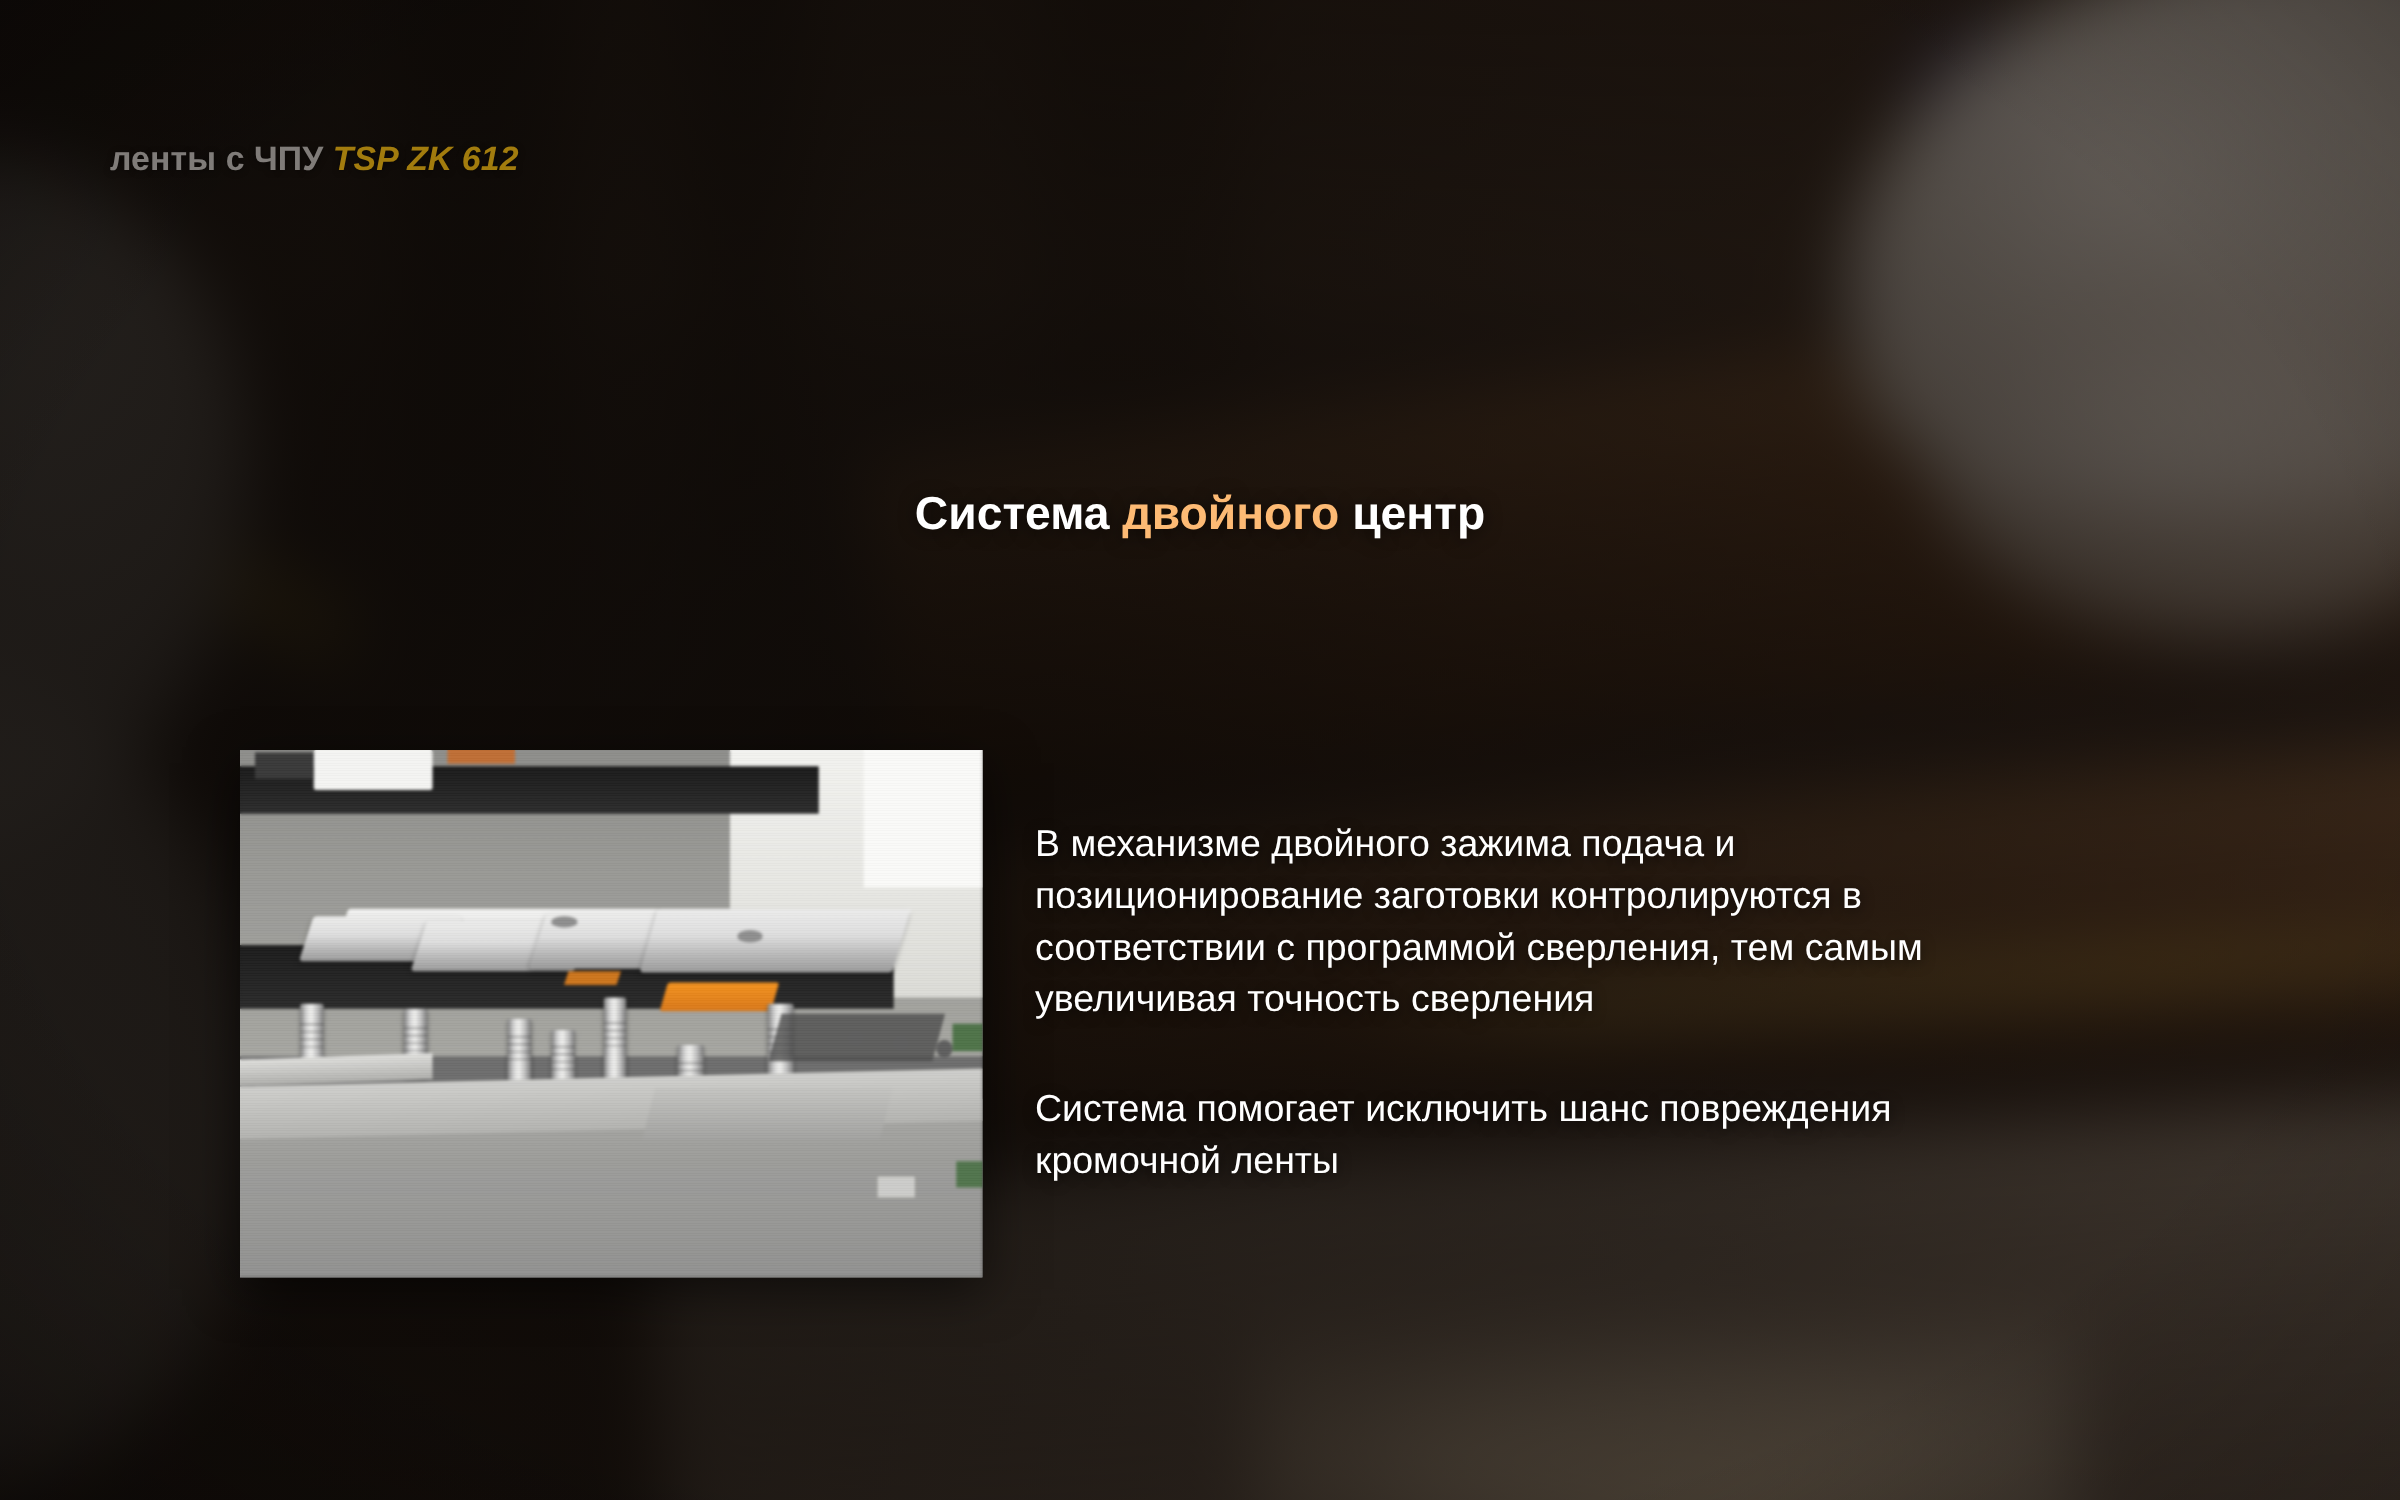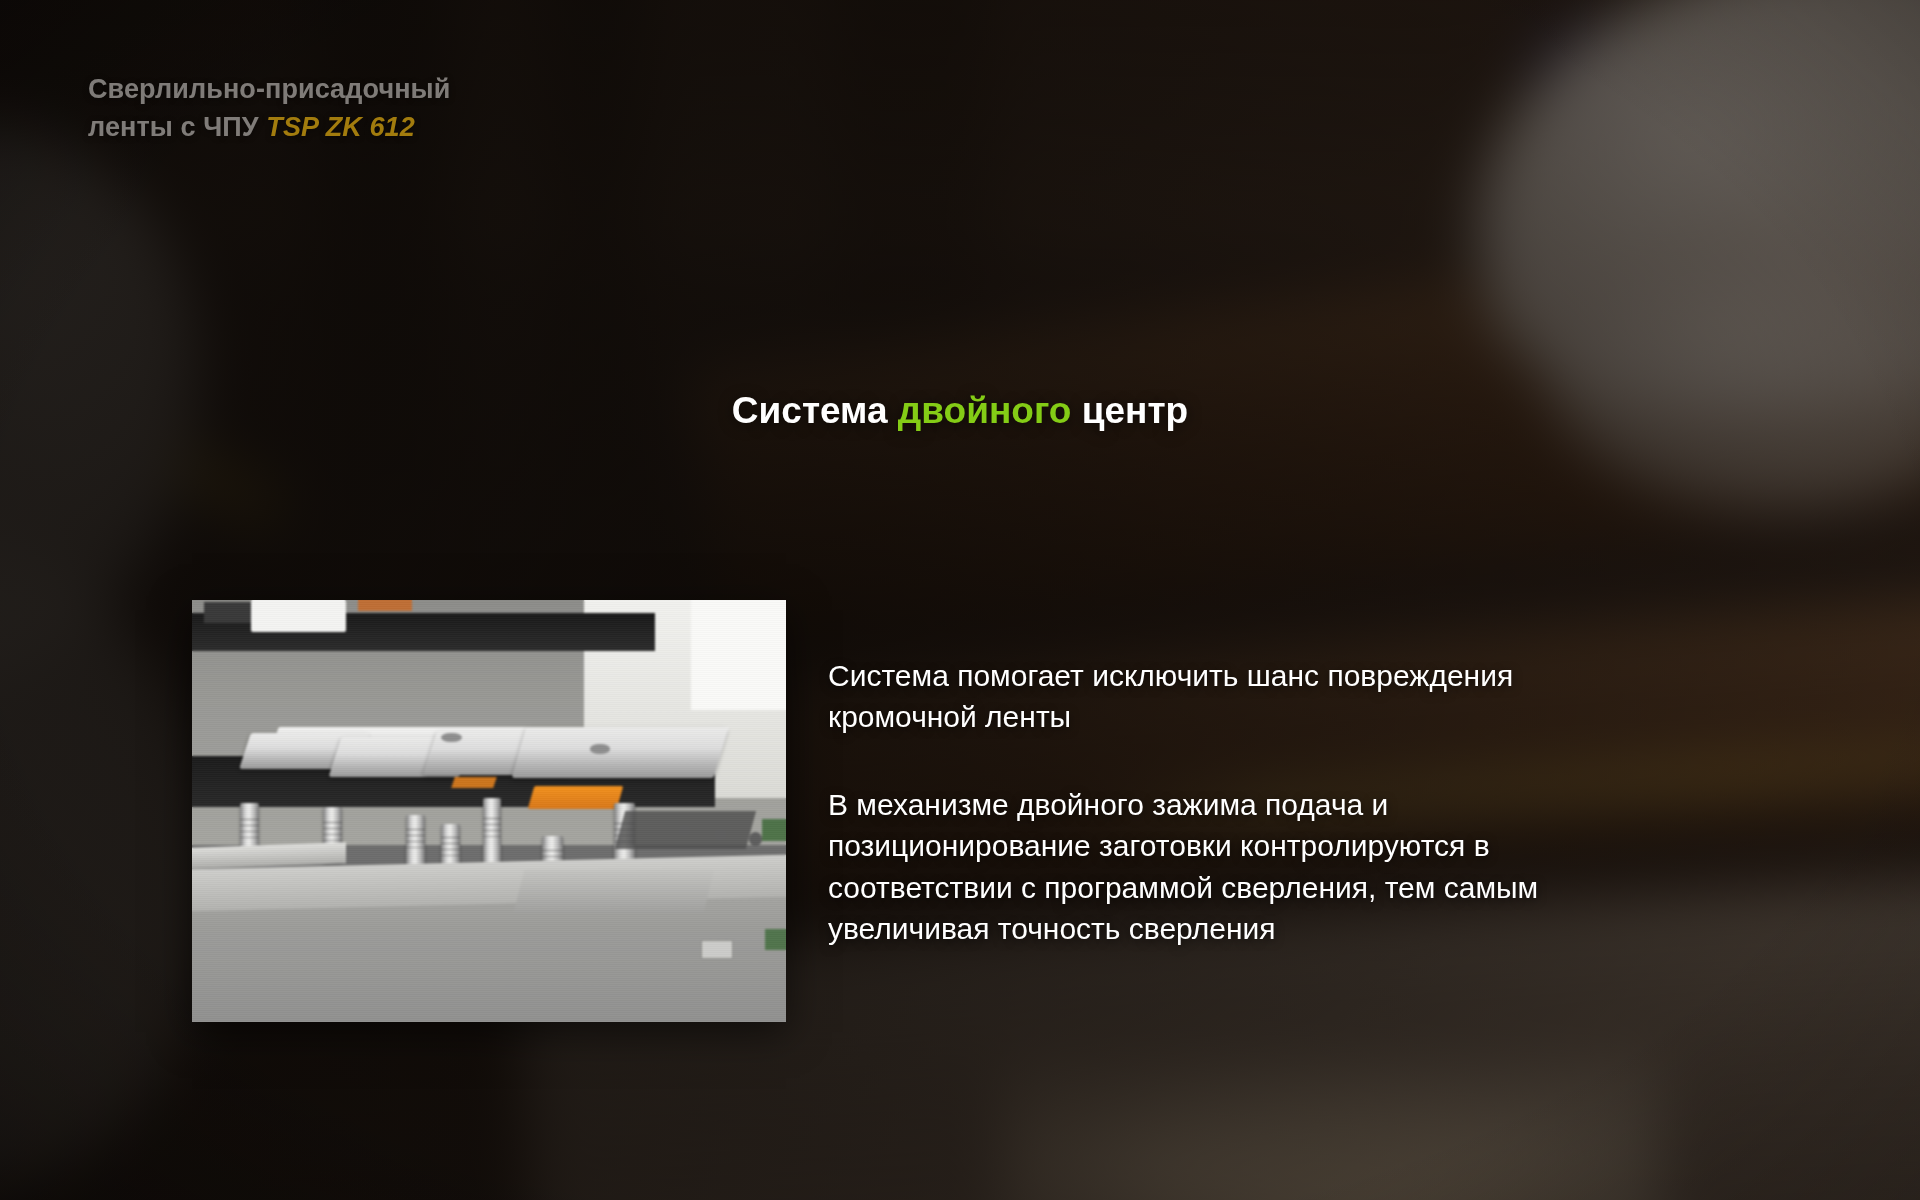--- a/index.html
+++ b/index.html
@@ -218,21 +218,21 @@
     left: 0;
     width: 1920px;
     text-align: center;
     font-size: 37px;
     font-weight: 700;
     line-height: 1.42;
     color: #ffffff;
     text-shadow: 0 2px 14px rgba(0,0,0,.6);
   }
   .subtitle .hl {
-    color: #84cc16;
+    color: #fdba74;
   }
 
   
   .photo-frame {
     position: absolute;
     left: 192px;
     top: 600px;
     width: 594px;
     height: 422px;
     overflow: hidden;
@@ -419,21 +419,21 @@
     <div class="bg-glove-r"></div>
     <div class="bg-glove-r2"></div>
     <div class="bg-shavings"></div>
   </div>
   <div class="bg-scrim"></div>
   <div class="bg-vignette"></div>
 
   <div class="content">
 
     <div class="slide-header">
-      <span>Сверлильно-присадочный</span><br>
+      <br>
       <span>ленты с ЧПУ </span><span class="model">TSP ZK 612</span>
     </div>
 
 
     <div class="subtitle">
       <span>Система </span><span class="hl">двойного</span><span> центр</span><br>
     </div>
 
     <div class="photo-frame" title="Механизм двойного зажима станка — прижимные балки и пневмоцилиндры на столе станка">
       <div class="photo-inner">
@@ -477,18 +477,18 @@
         <div class="ph-plate"></div>
         <div class="ph-bolt"></div>
         <div class="ph-green2"></div>
 
         <div class="ph-blur"></div>
         <div class="ph-grain"></div>
       </div>
     </div>
 
     <div class="body-col">
+      <p>В механизме двойного зажима подача и позиционирование заготовки контролируются в соответствии с программой сверления, тем самым увеличивая точность сверления</p>
       <p>Система помогает исключить шанс повреждения кромочной ленты</p>
-      <p>В механизме двойного зажима подача и позиционирование заготовки контролируются в соответствии с программой сверления, тем самым увеличивая точность сверления</p>
     </div>
 
   </div>
 </div>
 
 </body></html>

